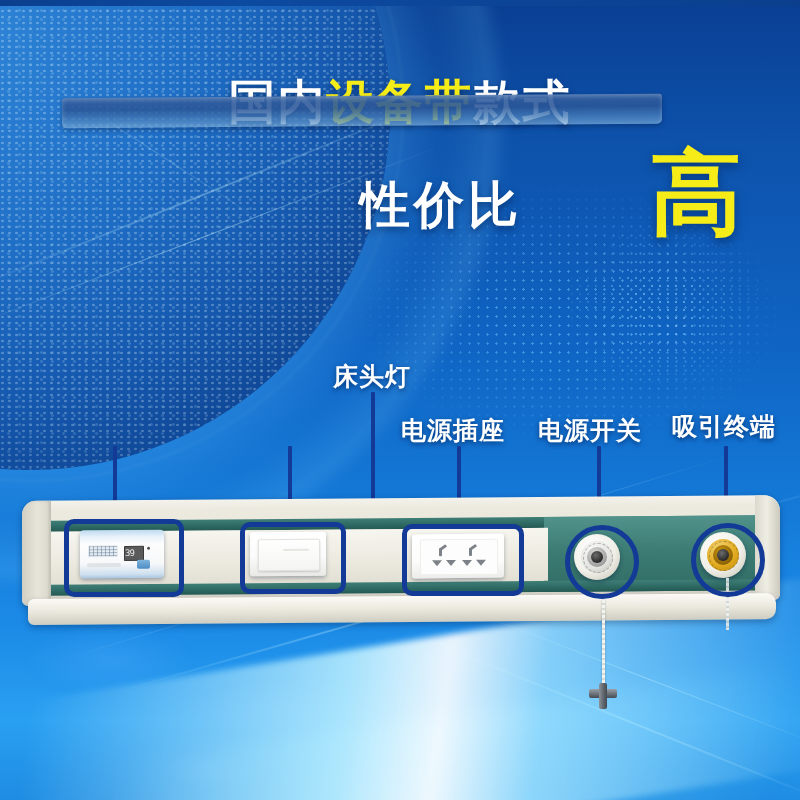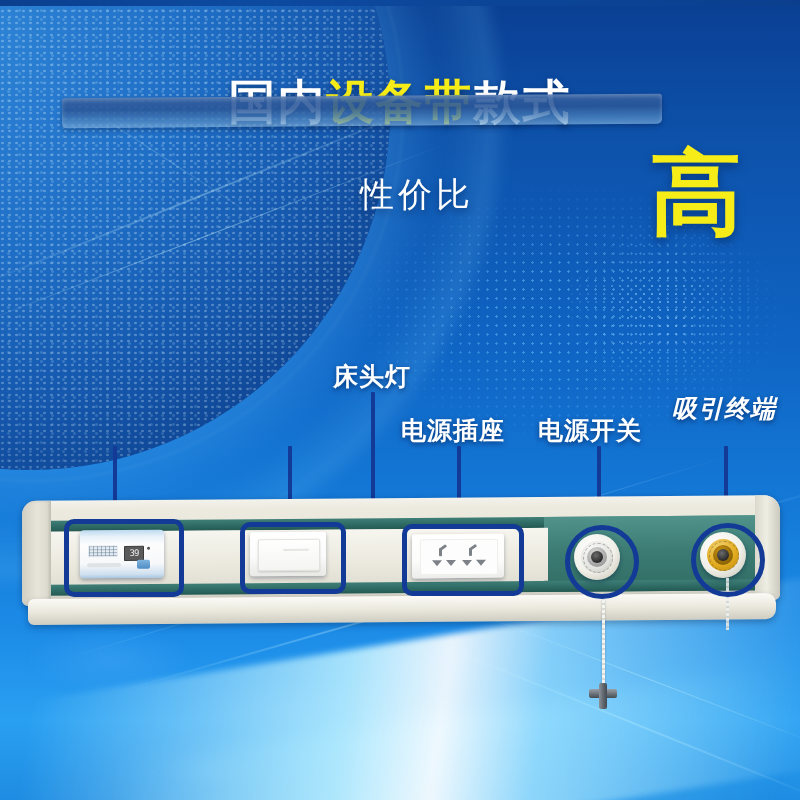--- a/index.html
+++ b/index.html
@@ -101,21 +101,21 @@
   .h1{
     font-size:47px;font-weight:bold;letter-spacing:2px;line-height:1;
     font-family:"DejaVu Sans","Liberation Sans",sans-serif;
     white-space:nowrap;
   }
   .h1 .w{color:#ffffff;text-shadow:0 3px 6px rgba(0,25,70,.55);}
   .h1 .y{color:#f5ec18;text-shadow:0 3px 6px rgba(0,25,70,.55);}
   .h2row{position:absolute;left:0;top:158px;width:800px;}
   .h2{
     position:absolute;left:360px;top:14px;
-    font-size:34px;font-weight:normal;color:#ffffff;letter-spacing:4px;
+    font-size:50px;font-weight:bold;color:#ffffff;letter-spacing:4px;
     text-shadow:0 3px 7px rgba(0,25,70,.55);
     font-family:"DejaVu Sans","Liberation Sans",sans-serif;
   }
   .big{
     position:absolute;left:650px;top:-10px;
     font-size:92px;font-weight:bold;color:#f5ec18;line-height:1;
     text-shadow:0 4px 10px rgba(0,30,80,.5);
     font-family:"DejaVu Sans","Liberation Sans",sans-serif;
   }
 
@@ -189,21 +189,21 @@
     transform:skewY(-0.5deg);
   }
   .ic-screen{position:absolute;left:8px;top:15px;width:30px;height:12px;
     background:linear-gradient(180deg,#e9eef2,#dfe6ec);border-radius:1px;opacity:.9;}
   .ic-grid{position:absolute;left:9px;top:16px;width:28px;height:10px;
     background-image:linear-gradient(90deg,rgba(90,120,150,.55) 1px,transparent 1px),linear-gradient(180deg,rgba(90,120,150,.45) 1px,transparent 1px);
     background-size:4px 3px;}
   .ic-num{
     position:absolute;left:44px;top:16px;width:18px;height:13px;
     background:#5a5a5a;border:1px solid #3b3b3b;border-radius:1px;
-    color:#e8e8e8;font-size:9px;line-height:13px;text-align:center;
+    color:#e8e8e8;font-size:9px;line-height:13px;text-align:left;
     font-family:"DejaVu Sans Mono","Liberation Mono",monospace;letter-spacing:-1px;
   }
   .ic-dot{position:absolute;left:67px;top:17px;width:3px;height:3px;border-radius:50%;background:#555;}
   .ic-btn{position:absolute;left:57px;top:30px;width:13px;height:9px;border-radius:2px;
     background:linear-gradient(180deg,#7fb4dd,#4e8cc4);}
   .ic-slot{position:absolute;left:7px;top:33px;width:34px;height:4px;border-radius:2px;background:#e0e3e6;}
 
   
   .switch{
     position:absolute;left:250px;top:532px;width:76px;height:44px;border-radius:3px;
@@ -293,21 +293,21 @@
     </div>
   </div>
   <div class="h2row">
     <div class="h2">性价比</div>
     <div class="big">高</div>
   </div>
 
   <div class="label" style="left:333px;top:360px;">床头灯</div>
   <div class="label" style="left:401px;top:414px;">电源插座</div>
   <div class="label" style="left:538px;top:414px;">电源开关</div>
-  <div class="label" style="left:672px;top:392px;font-style:italic;">吸引终端</div>
+  <div class="label" style="left:672px;top:410px;">吸引终端</div>
 
   <div class="leader" style="left:113px;top:446px;height:80px;"></div>
   <div class="leader" style="left:288px;top:446px;height:82px;"></div>
   <div class="leader" style="left:371px;top:392px;height:208px;"></div>
   <div class="leader" style="left:457px;top:446px;height:84px;"></div>
   <div class="leader" style="left:597px;top:446px;height:86px;"></div>
   <div class="leader" style="left:724px;top:446px;height:82px;"></div>
 
   <div class="panel">
     <div class="panel-body">

